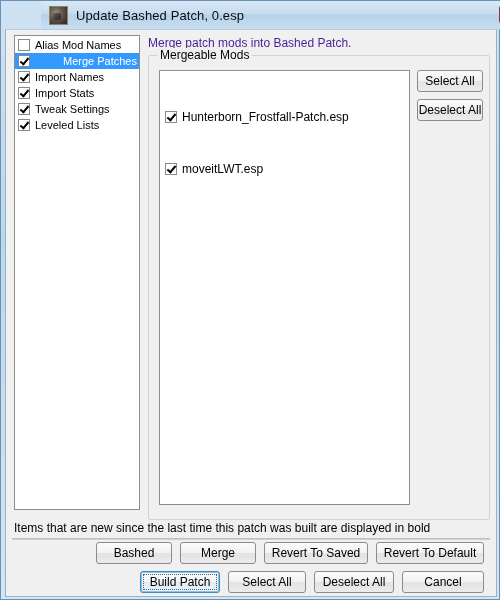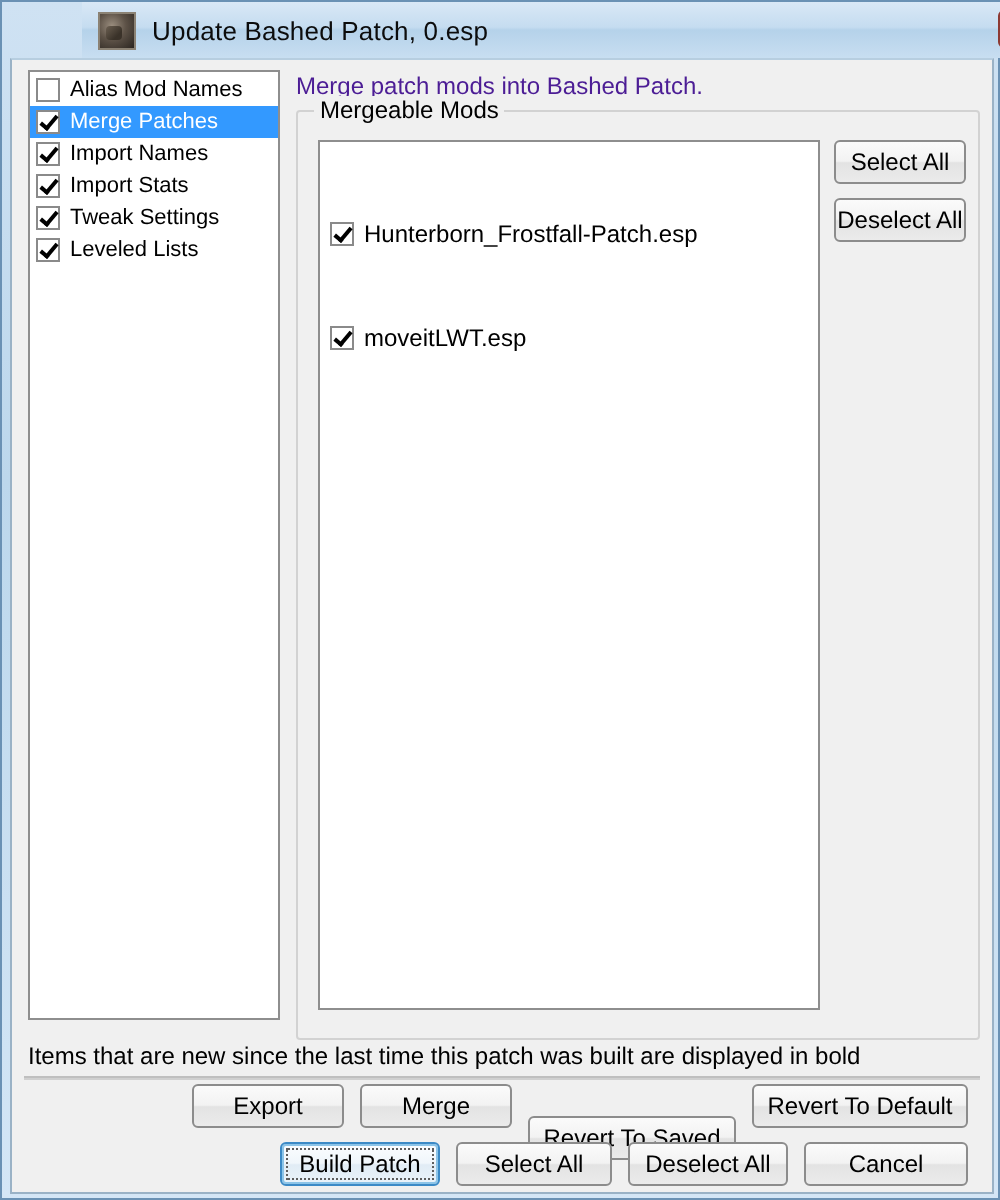--- a/index.html
+++ b/index.html
@@ -109,20 +109,21 @@
   }
   .cfg-row {
     display: flex;
     align-items: center;
     height: 16px;
     padding-left: 3px;
     box-sizing: border-box;
   }
   .cfg-row.selected {
     background: #3399ff;
+    gap: 28px;
   }
   .cfg-row.selected .cfg-label { color: #ffffff; }
 
   .cb {
     width: 12px; height: 12px;
     box-sizing: border-box;
     border: 1px solid #8a8a8a;
     background: #ffffff;
     flex: 0 0 auto;
     position: relative;
@@ -268,21 +269,21 @@
     left: 0px;
     top: 541px;
     width: 486px;
     gap: 8px;
     padding-right: 8px;
     box-sizing: border-box;
   }
   .btn-row .btn { height: 22px; padding: 0 6px; }
   .w-export { width: 76px; }
   .w-import { width: 76px; }
-  .w-revsav { width: 104px; margin-top: 16px; }
+  .w-revsav { width: 104px; }
   .w-revdef { width: 108px; }
   .w-build  { width: 80px; }
   .w-selall { width: 78px; }
   .w-desall { width: 80px; }
   .w-cancel { width: 82px; }
 
   .btn.default-focus {
     border: 1px solid #3c8ac6;
     box-shadow: 0 0 0 1px #8cc4e8 inset;
     background: linear-gradient(to bottom, #fbfdff 0%, #f0f6fb 48%, #e1ecf5 52%, #eaf3fa 100%);
@@ -368,21 +369,21 @@
           <div class="btn">Deselect All</div>
         </div>
       </div>
 
     </div>
 
     <div class="bold-note">Items that are new since the last time this patch was built are displayed in bold</div>
     <div class="hsep"></div>
 
     <div class="btn-row btn-row-1">
-      <div class="btn w-export">Export</div>
+      <div class="btn w-export">Bashed</div>
       <div class="btn w-import">Merge</div>
       <div class="btn w-revsav">Revert To Saved</div>
       <div class="btn w-revdef">Revert To Default</div>
     </div>
 
     <div class="btn-row btn-row-2">
       <div class="btn w-build default-focus">Build Patch</div>
       <div class="btn w-selall">Select All</div>
       <div class="btn w-desall">Deselect All</div>
       <div class="btn w-cancel">Cancel</div>

